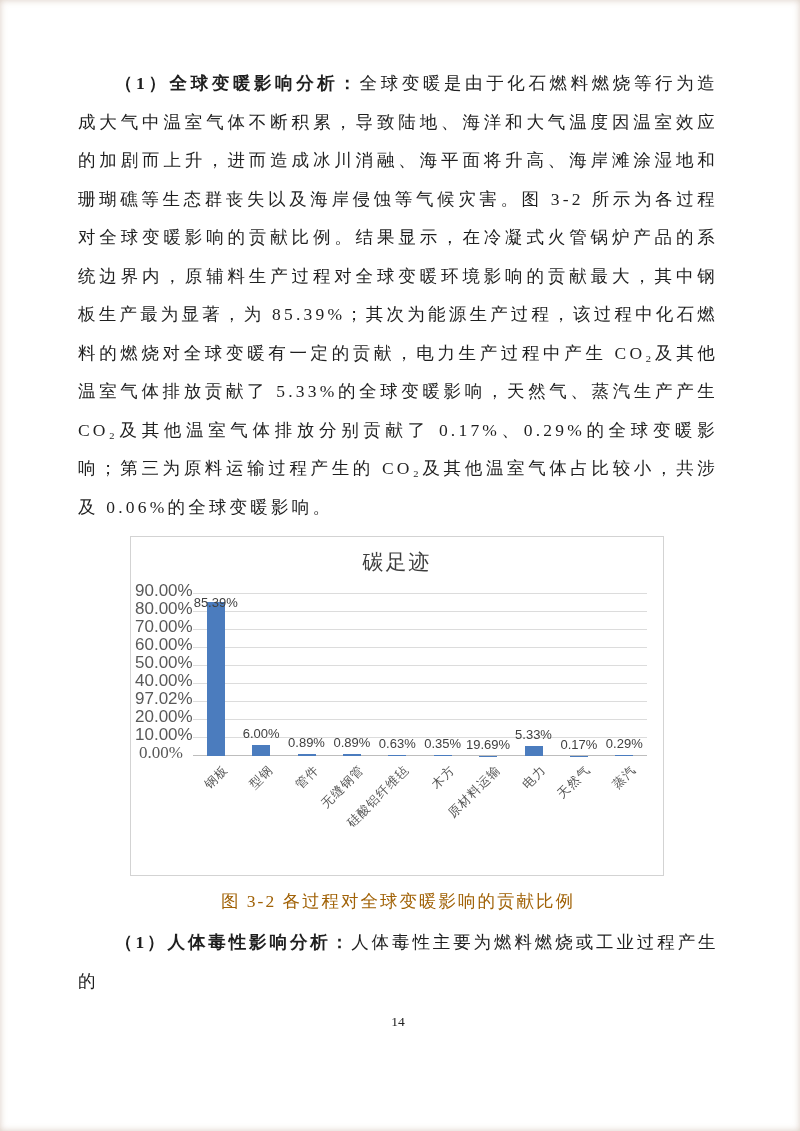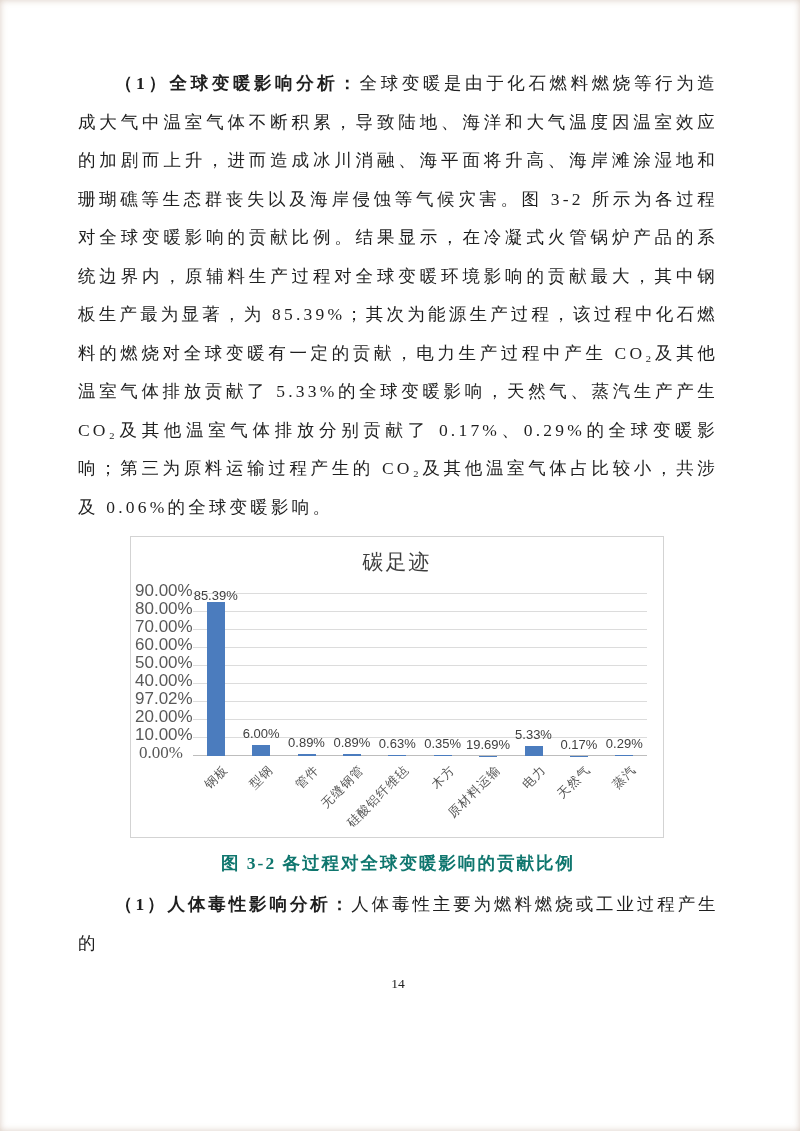--- a/index.html
+++ b/index.html
@@ -10,21 +10,21 @@
   }
   .content{padding:64px 82px 0 78px;}
   .para{
     margin:0;font-size:17.5px;line-height:38.5px;color:#1f1f1f;
     text-align:justify;text-indent:37px;letter-spacing:3.2px;
   }
   .para.tight{letter-spacing:2.4px;}
   .bold{font-weight:700;}
   
   .figure{
-    position:relative;width:534px;height:302px;margin:10px 0 0 52px;
+    position:relative;width:534px;height:340px;margin:10px 0 0 52px;
     border:1px solid #d3d3d3;background:#fff;box-sizing:border-box;
   }
   .chart-title{
     position:absolute;top:11px;left:0;right:0;text-align:center;
     font-size:21px;color:#3d3d3d;letter-spacing:2px;
   }
   .plot{position:absolute;left:62px;top:57px;width:454px;height:162px;}
   .gridline{position:absolute;left:0;right:0;height:1px;background:#dcdcdc;}
   .gridline.baseline{background:#bdbdbd;}
   .ytick{
@@ -38,22 +38,22 @@
     font-family:"Liberation Sans","DejaVu Sans",sans-serif;
     font-size:13px;color:#404040;
   }
   .catwrap{position:absolute;top:168px;width:0;height:0;}
   .catlabel{
     position:absolute;right:-4px;top:0;white-space:nowrap;
     transform:rotate(-45deg);transform-origin:100% 0;
     font-size:12.5px;color:#555;letter-spacing:1px;
   }
   .caption{
-    margin:12px 0 0 0;text-align:center;font-weight:700;
-    font-size:17.5px;color:#0f766e;letter-spacing:2px;line-height:26px;
+    margin:12px 0 0 0;text-align:center;font-weight:400;
+    font-size:17.5px;color:#a16207;letter-spacing:2px;line-height:26px;
   }
   .p-after-fig{margin-top:9px;}
   .page-number{
     margin-top:14px;text-align:center;font-size:13.5px;color:#222;
   }
 </style>
 </head>
 <body>
 
 <div class="page">
@@ -79,21 +79,21 @@
           <div class="ytick" style="bottom: 83px;">50.00%</div>
           <div class="gridline" style="bottom: 108px;"></div>
           <div class="ytick" style="bottom: 101px;">60.00%</div>
           <div class="gridline" style="bottom: 126px;"></div>
           <div class="ytick" style="bottom: 119px;">70.00%</div>
           <div class="gridline" style="bottom: 144px;"></div>
           <div class="ytick" style="bottom: 137px;">80.00%</div>
           <div class="gridline" style="bottom: 162px;"></div>
           <div class="ytick" style="bottom: 155px;">90.00%</div>
           <div class="bar" style="left: 13.7px; height: 153.702px; background: rgb(75, 124, 190);"></div>
-          <div class="datalabel" style="left: -11.3px; bottom: 153px;">85.39%</div>
+          <div class="datalabel" style="left: -11.3px; bottom: 146px;">85.39%</div>
           <div class="catwrap" style="left: 22.7px;">
             <div class="catlabel">钢板</div>
           </div>
           <div class="bar" style="left: 59.1px; height: 10.8px; background: rgb(75, 124, 190);"></div>
           <div class="datalabel" style="left: 34.1px; bottom: 14.8px;">6.00%</div>
           <div class="catwrap" style="left: 68.1px;">
             <div class="catlabel">型钢</div>
           </div>
           <div class="bar" style="left: 104.5px; height: 1.602px; background: rgb(75, 124, 190);"></div>
           <div class="datalabel" style="left: 79.5px; bottom: 5.602px;">0.89%</div>

